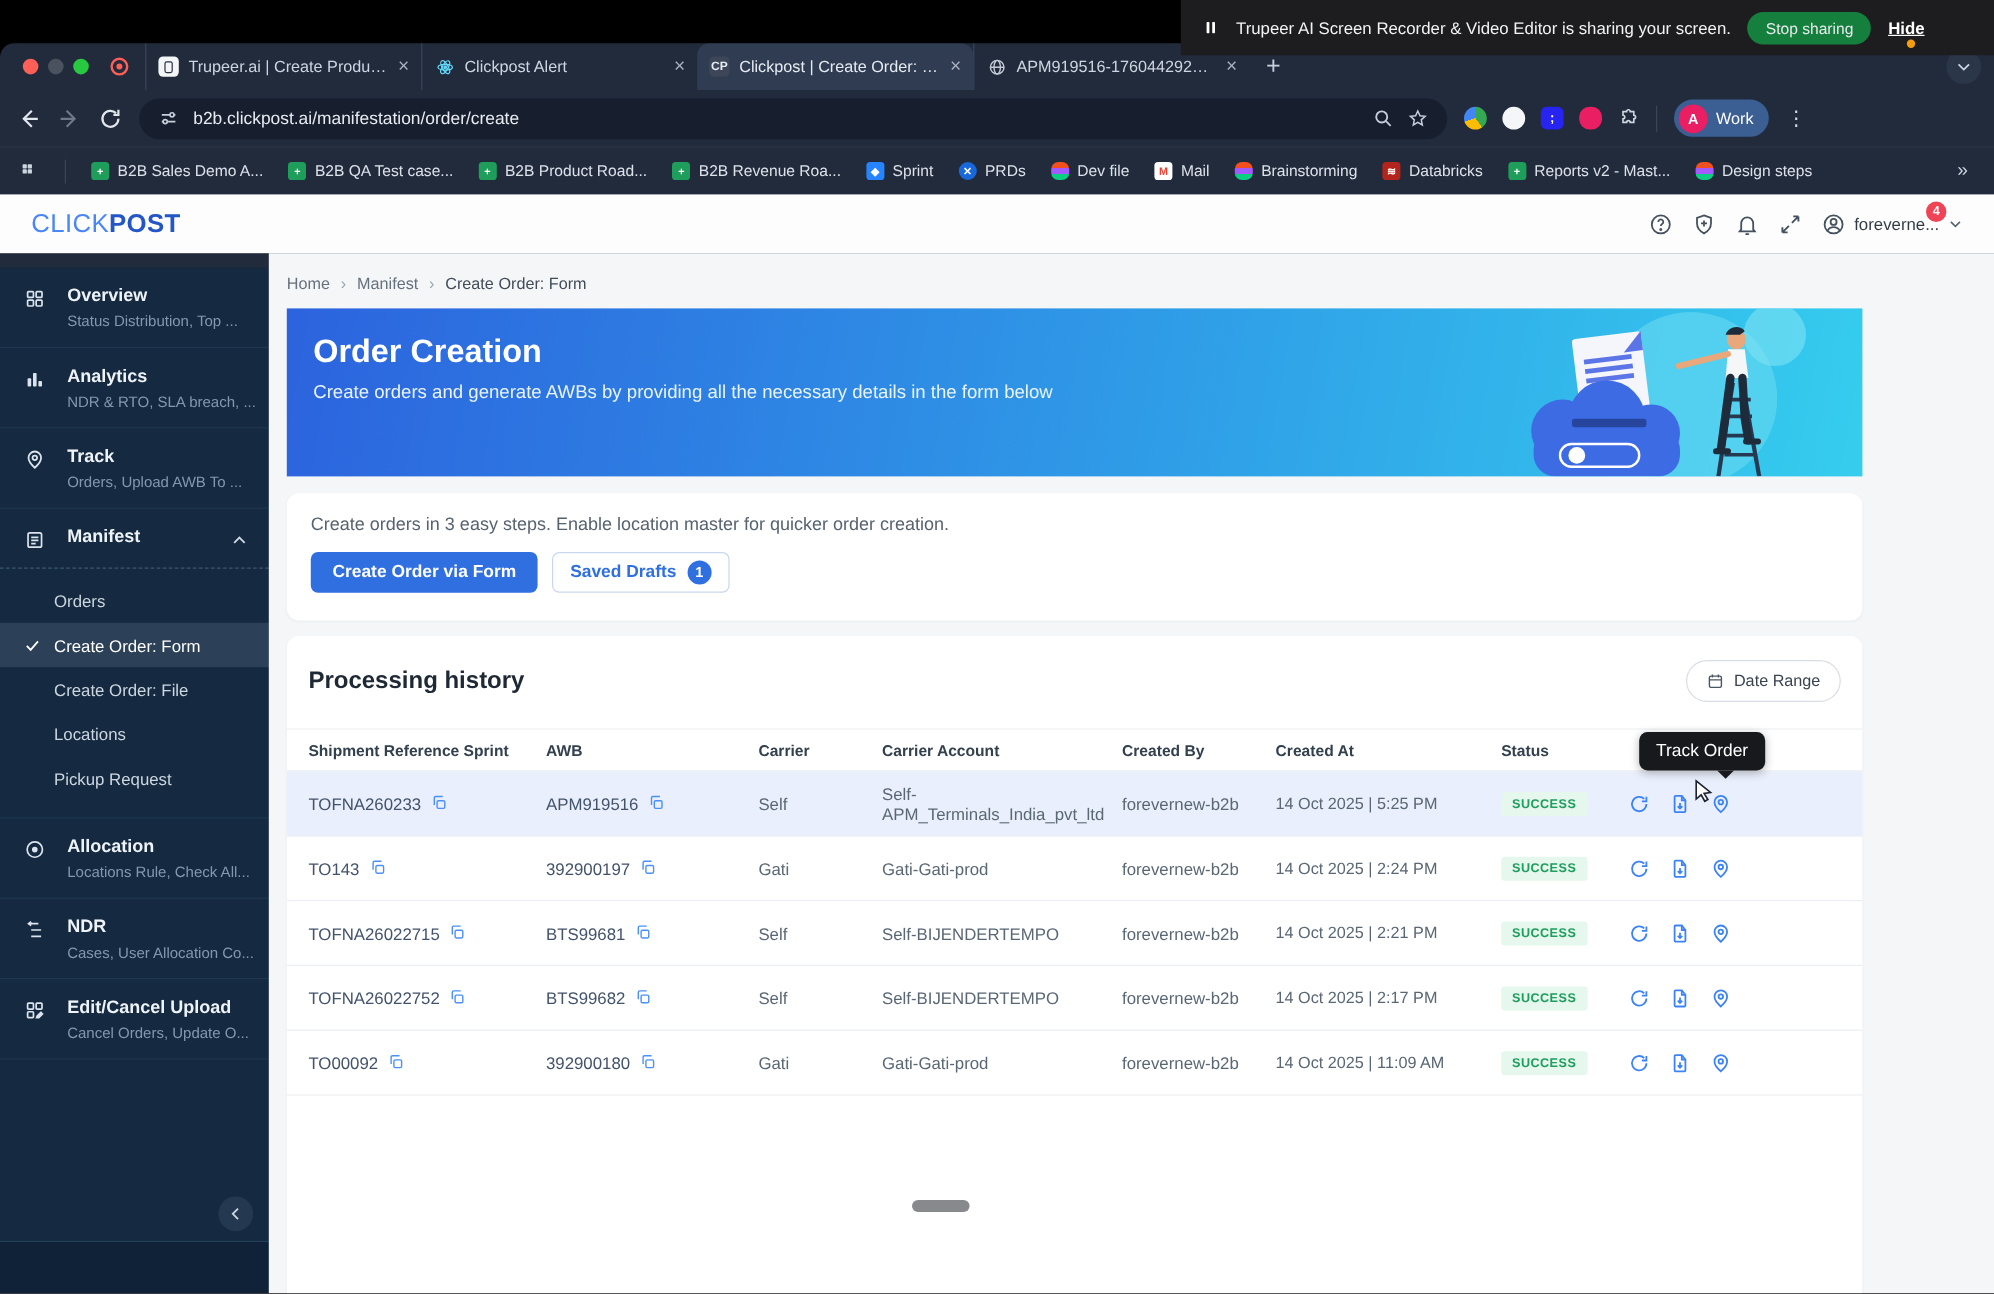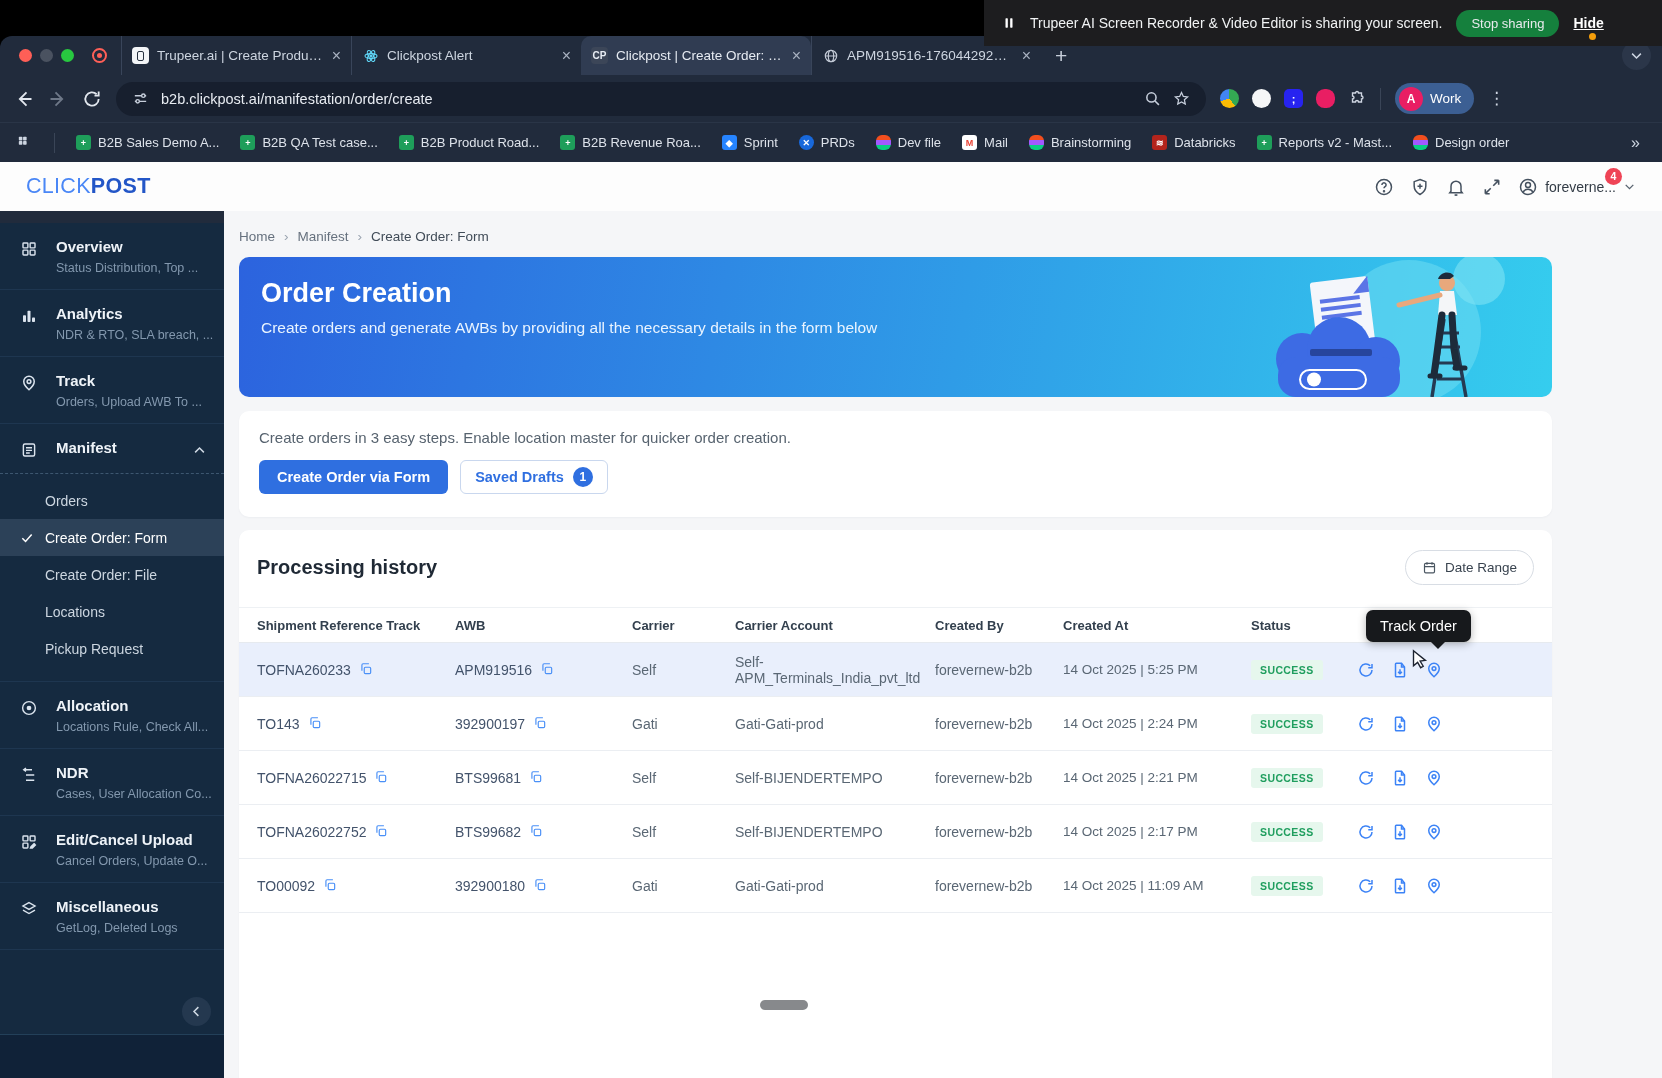--- a/index.html
+++ b/index.html
@@ -87,21 +87,21 @@
     display:flex; align-items:center; justify-content:center; color:#cfd9e4; cursor:pointer; }
   .side-footer { position:absolute; bottom:0; left:0; right:0; height:44px; background:#102238; border-top:1px solid #234059; }
 
   
   .main { position:absolute; top:175px; left:224px; right:0; bottom:0; background:#f5f6f8; overflow:hidden; }
   .crumbs { display:flex; align-items:center; gap:9px; padding:18px 0 0 15px; font-size:13.5px; color:#66717e; }
   .crumbs .sep { color:#9aa4b0; }
   .crumbs .crumb { cursor:pointer; }
   .crumbs .crumb.current { color:#414c58; }
 
-  .banner { position:relative; margin:13px 0 0 15px; width:1313px; height:140px; border-radius:10px; overflow:hidden;
+  .banner { position:relative; margin:13px 0 0 15px; width:1313px; height:140px; border-radius:0; overflow:hidden;
     background:linear-gradient(100deg,#2c63de 0%, #2f9ce7 55%, #35cdee 100%); }
   .banner h1 { color:#fff; font-size:27px; font-weight:700; margin:21px 0 0 22px; }
   .banner p { color:#e9f4ff; font-size:15.5px; margin:10px 0 0 22px; }
   .banner-illus { position:absolute; right:28px; bottom:0; width:330px; height:140px; }
 
   .card { background:#fff; border-radius:10px; margin-left:15px; width:1313px; box-shadow:0 1px 2px rgba(20,40,80,.04); }
   .card.steps { margin-top:14px; height:106px; padding:18px 20px 0; }
   .steps-text { font-size:15px; color:#57636f; }
   .btn-row { display:flex; gap:12px; margin-top:14px; }
   .btn-primary { background:#2f6fe0; color:#fff; font-size:14.5px; font-weight:700; border:none; border-radius:6px; height:34px; padding:0 18px; cursor:pointer; font-family:inherit; }
@@ -462,21 +462,21 @@
       <span class="bm">
           <span class="bm-ic" style="background:#b3241c">≋</span>
           <span>Databricks</span>
         </span>
       <span class="bm">
           <span class="bm-ic" style="background:#1e9e5a">+</span>
           <span>Reports v2 - Mast...</span>
         </span>
       <span class="bm">
           <span class="bm-ic" style="background:linear-gradient(180deg,#f24e1e 33%,#a259ff 33% 66%,#0acf83 66%);border-radius:6px"></span>
-          <span>Design order</span>
+          <span>Design steps</span>
         </span>
       <span class="bm-more">»</span>
     </div>
 
     <div class="appheader">
       <div class="logo"><span class="l1">CLICK</span><span class="l2">POST</span></div>
       <div class="hdr-icons">
         <svg class="hicon">
             <use href="#i-help"></use>
           </svg>
@@ -584,30 +584,20 @@
           </div>
           <span></span>
       </div>
       <div class="side-item">
         <svg class="sicon">
             <use href="#i-gridedit"></use>
           </svg>
         <div>
             <div class="stitle">Edit/Cancel Upload</div>
             <div class="ssub">Cancel Orders, Update O...</div>
-          </div>
-          <span></span>
-      </div>
-      <div class="side-item">
-        <svg class="sicon">
-            <use href="#i-layers"></use>
-          </svg>
-        <div>
-            <div class="stitle">Miscellaneous</div>
-            <div class="ssub">GetLog, Deleted Logs</div>
           </div>
           <span></span>
       </div>
       <div class="collapse-btn">
           <svg width="15" height="15">
             <use href="#i-chevleft"></use>
           </svg>
         </div>
       <div class="side-footer"></div>
     </div>
@@ -667,21 +657,21 @@
           <button class="daterange-btn">
             <svg class="dr-ic">
                 <use href="#i-calendar"></use>
               </svg>
             <span>Date Range</span>
           </button>
         </div>
 
         <div class="table">
           <div class="tgrid thead">
-            <span class="th">Shipment Reference Track</span>
+            <span class="th">Shipment Reference Sprint</span>
             <span class="th">AWB</span>
             <span class="th">Carrier</span>
             <span class="th">Carrier Account</span>
             <span class="th">Created By</span>
             <span class="th">Created At</span>
             <span class="th">Status</span>
             <span class="th"></span>
           </div>
 
           <div class="tgrid trow hl">

